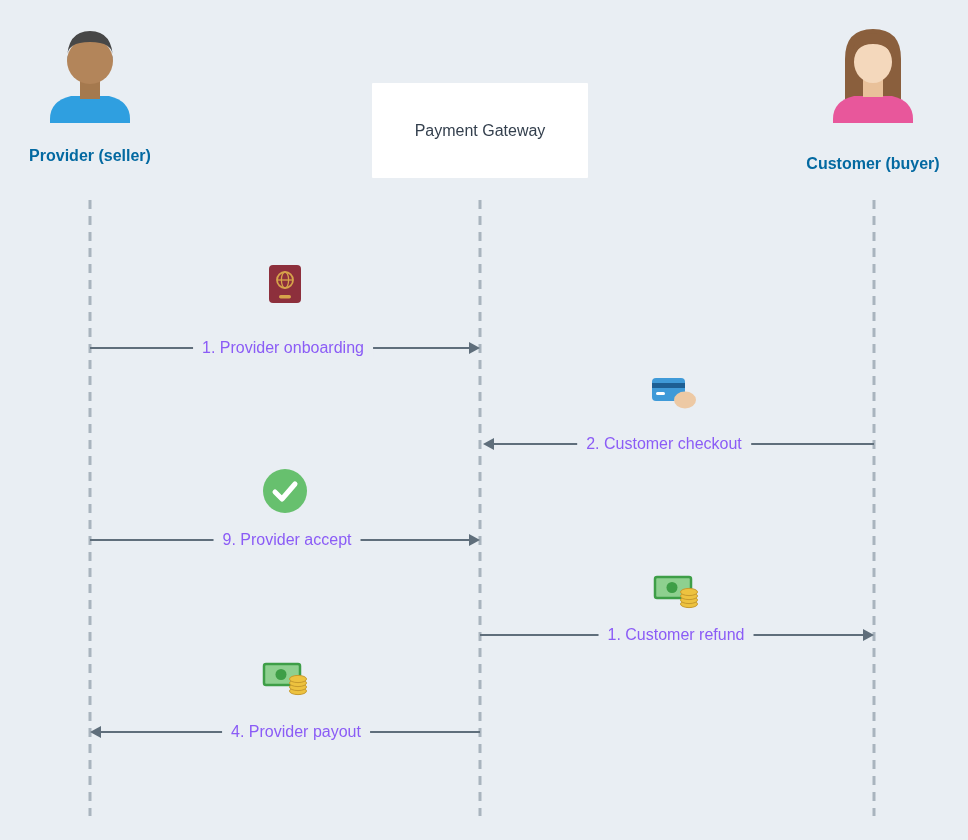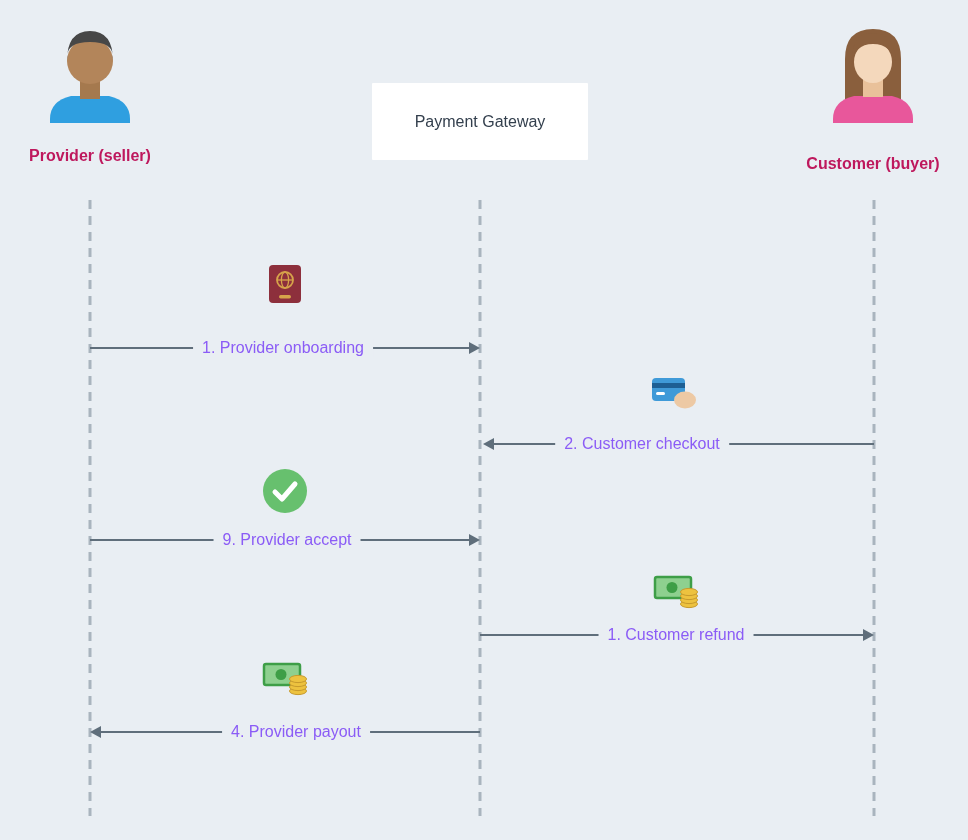--- a/index.html
+++ b/index.html
@@ -10,27 +10,27 @@
     background: #e9eef3;
     font-family: "Liberation Sans", "DejaVu Sans", sans-serif;
     overflow: hidden;
   }
   .avatar { position: absolute; transform: translateX(-50%); line-height: 0; }
   .actor-label {
     position: absolute;
     transform: translateX(-50%);
     font-size: 16px;
     font-weight: 700;
-    color: #be185d;
+    color: #0369a1;
     white-space: nowrap;
   }
   .gateway-box {
     position: absolute;
     left: 372px; top: 83px;
-    width: 216px; height: 77px;
+    width: 216px; height: 95px;
     background: #ffffff;
     display: flex; align-items: center; justify-content: center;
     font-size: 16px;
     color: #333f4d;
     border-radius: 1px;
   }
   .lifeline {
     position: absolute;
     top: 200px;
     height: 616px;
@@ -107,21 +107,21 @@
   <div class="icon" style="left:674px; top:392px;">
     <svg width="46" height="34" viewBox="0 0 46 34">
       <rect x="1" y="3" width="33" height="23" rx="4" fill="#3f9ad8"></rect>
       <rect x="1" y="8" width="33" height="5" fill="#1d5f94"></rect>
       <rect x="5" y="17" width="9" height="3" rx="1.5" fill="#ffffff"></rect>
       <ellipse cx="34" cy="25" rx="11" ry="8.5" fill="#edc9a4"></ellipse>
     </svg>
   </div>
   <div class="arrow left" style="left:483px; top:438px;"></div>
   <div class="msg-line" style="left:494px; top:443px; width:380px;"></div>
-  <div class="msg-label" style="left:642px; top:444px;">2. Customer checkout</div>
+  <div class="msg-label" style="left:664px; top:444px;">2. Customer checkout</div>
 
   <div class="icon" style="left:285px; top:491px;">
     <svg width="46" height="46" viewBox="0 0 46 46">
       <circle cx="23" cy="23" r="22" fill="#67c06e"></circle>
       <path d="M13 24 L20 31 L33 16" fill="none" stroke="#ffffff" stroke-width="5" stroke-linecap="round" stroke-linejoin="round"></path>
     </svg>
   </div>
   <div class="msg-line" style="left:90px; top:539px; width:379px;"></div>
   <div class="arrow right" style="left:469px; top:534px;"></div>
   <div class="msg-label" style="left:287px; top:540px;">9. Provider accept</div>

